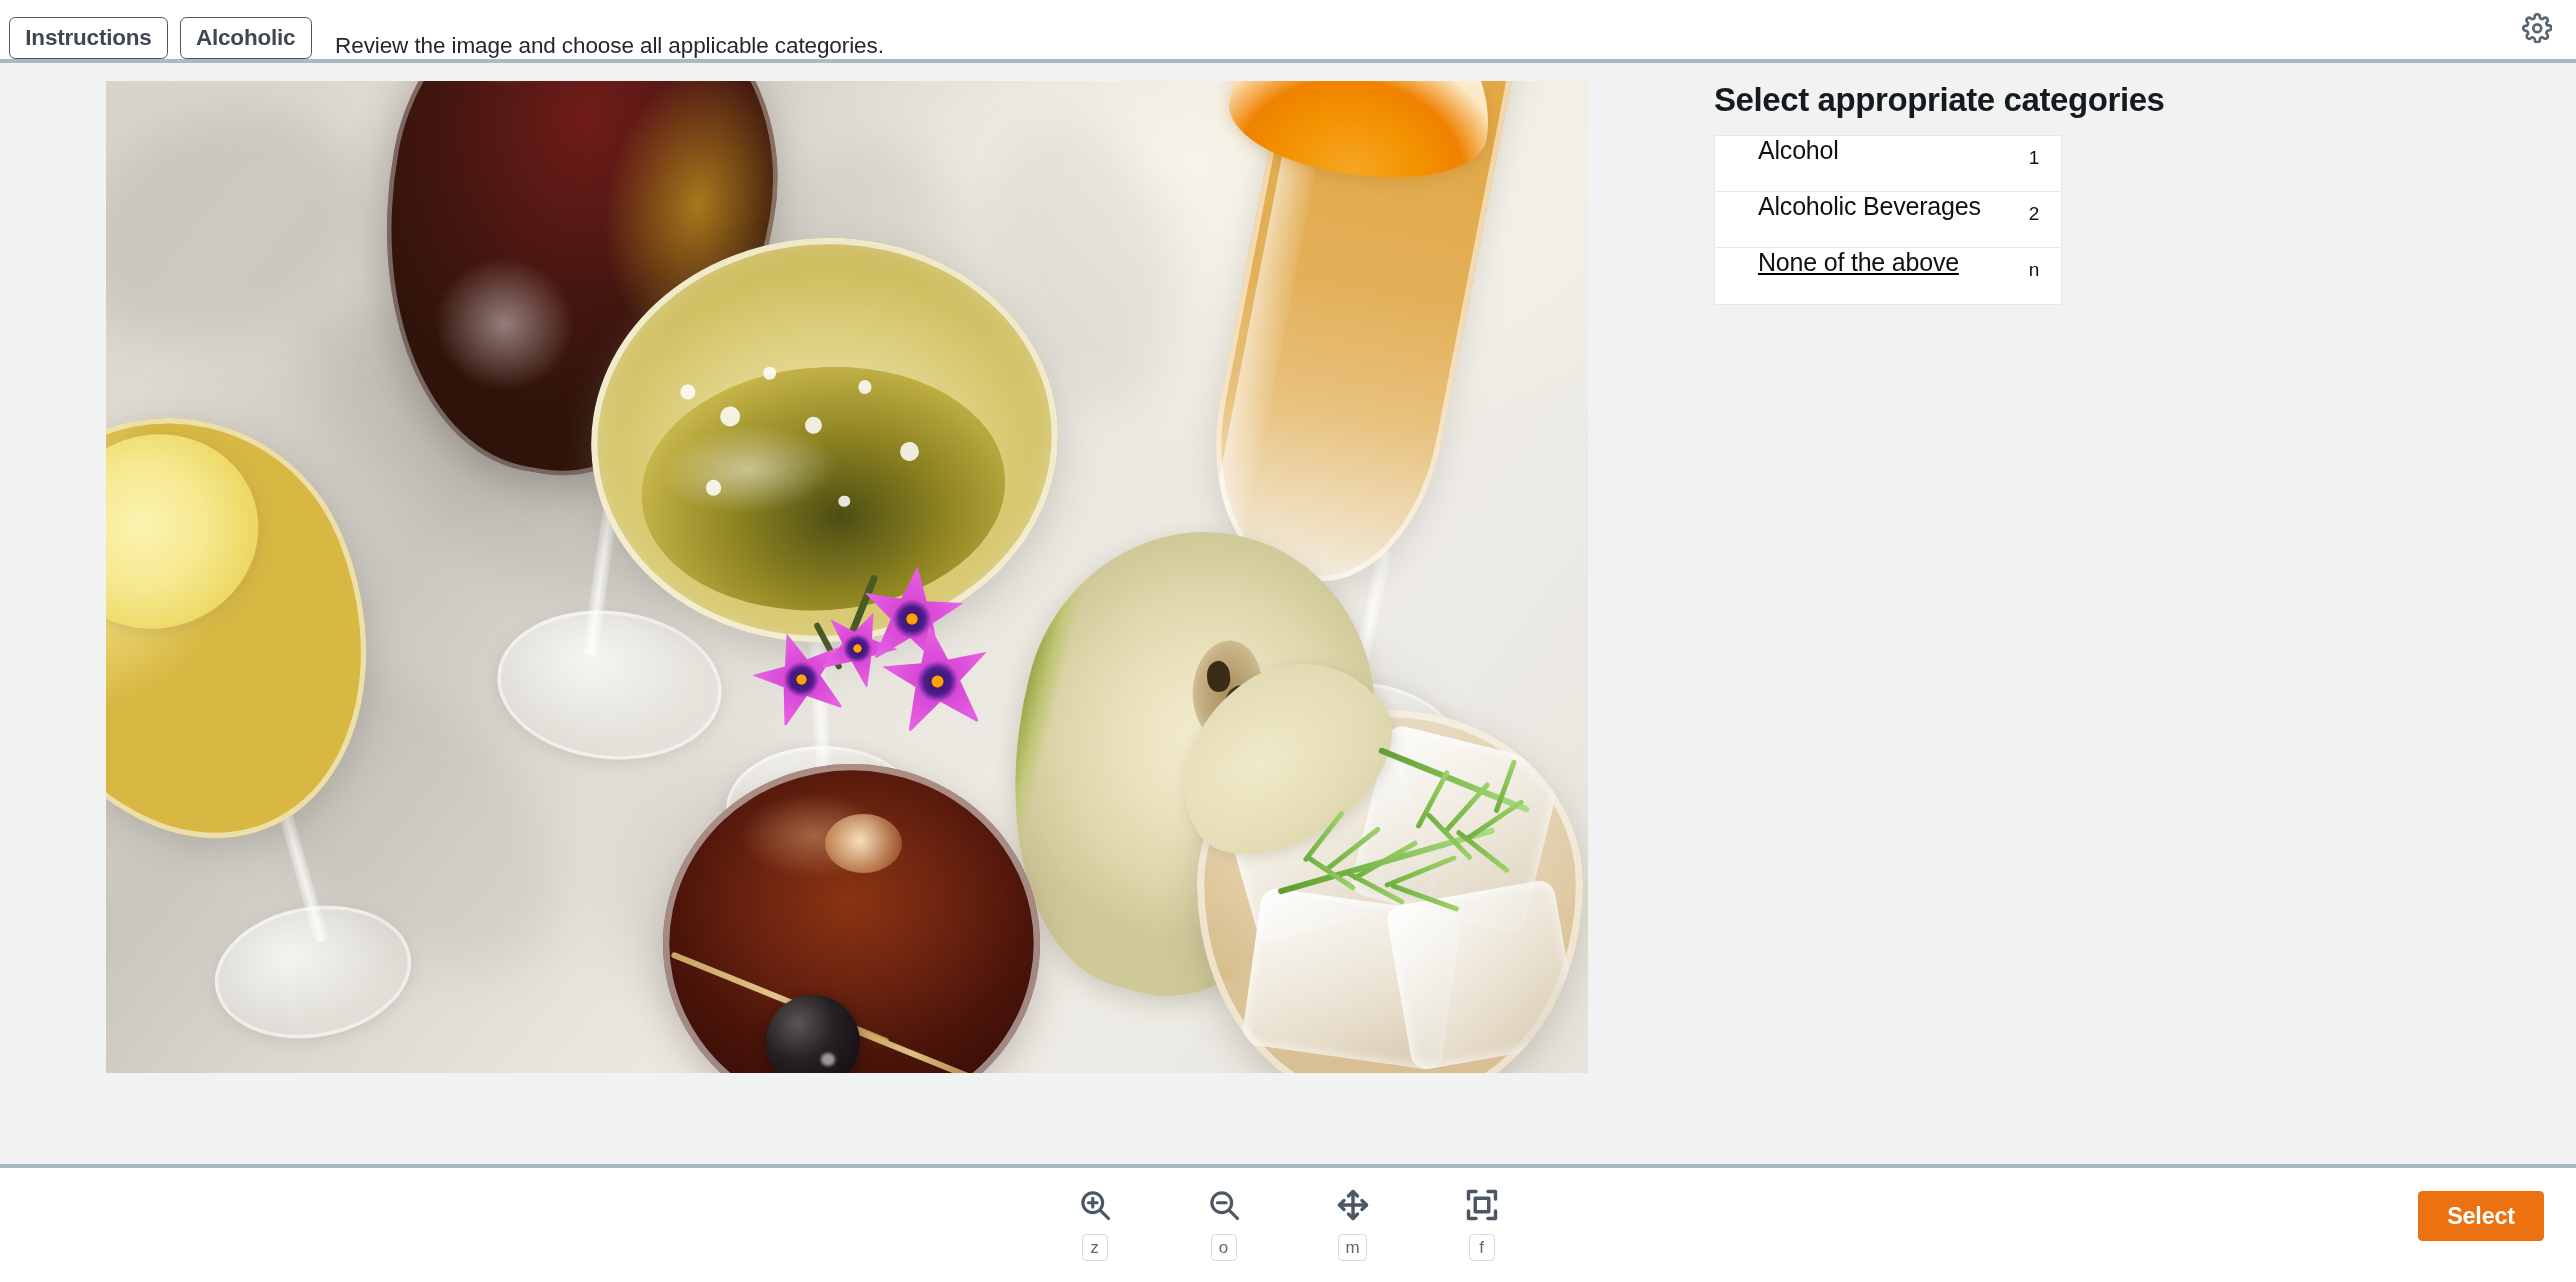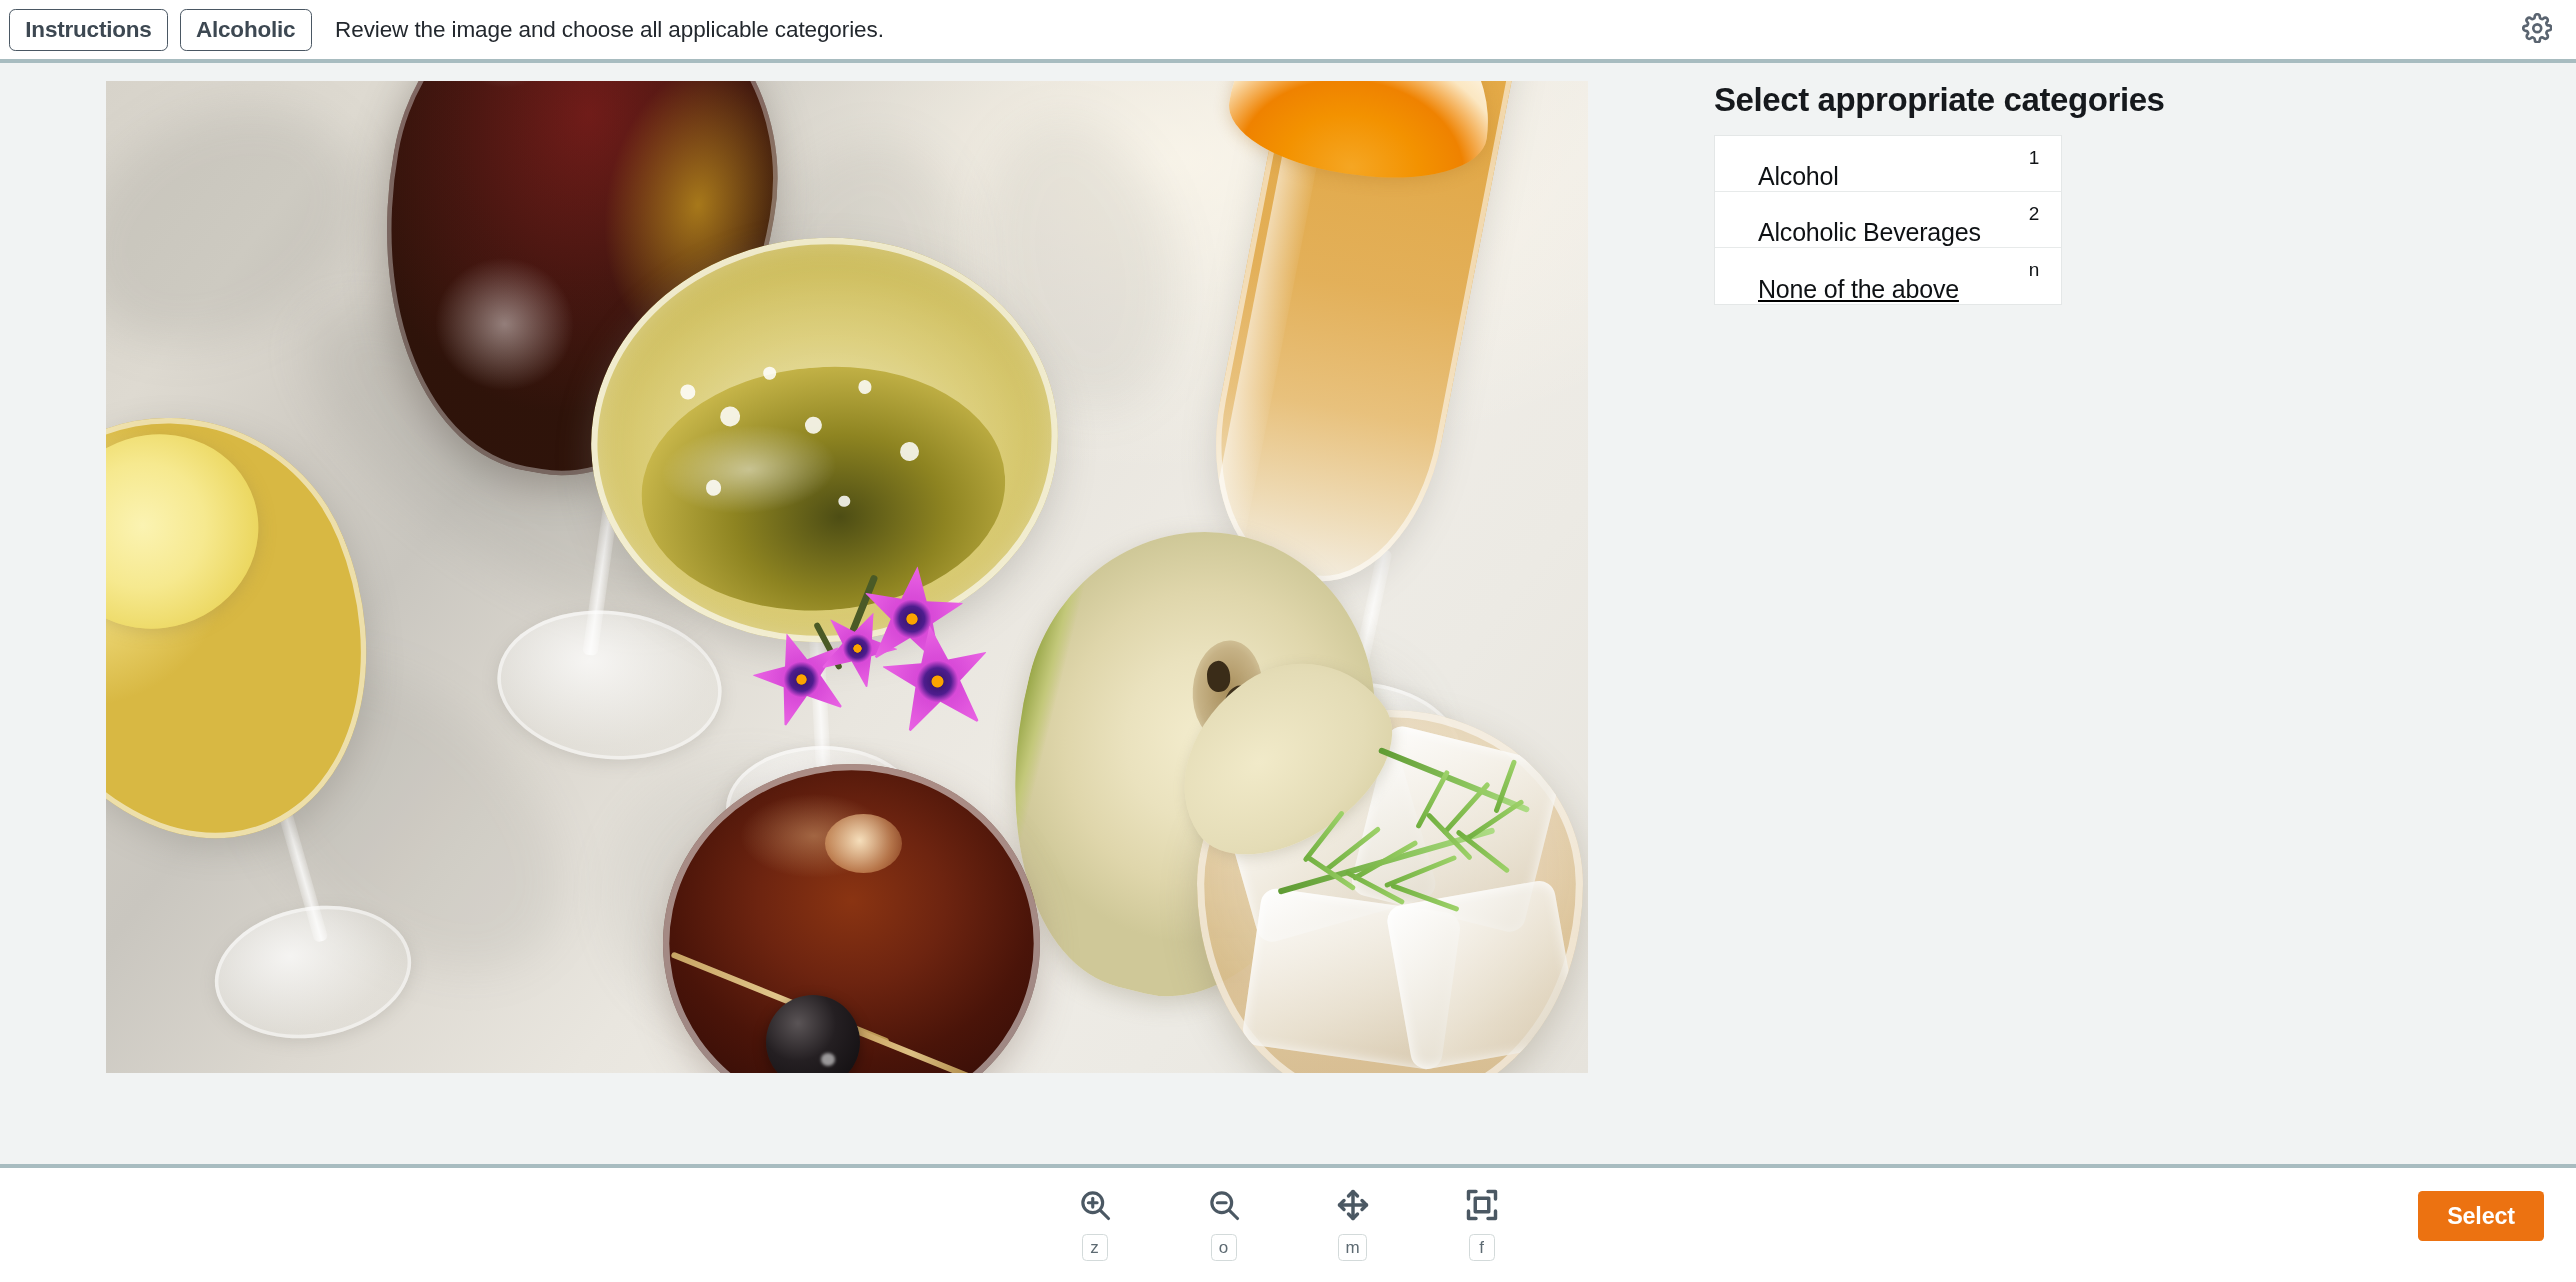--- a/index.html
+++ b/index.html
@@ -21,21 +21,21 @@
   }
 
   
   .header {
     position: relative;
     height: 63px;
     flex: 0 0 63px;
     background: #ffffff;
     border-bottom: 4.5px solid #a8bcc0;
     display: flex;
-    align-items: center;
+    align-items: flex-end;
     padding-left: 9px;
   }
   .hdr-btn {
     height: 42px;
     padding: 0 15.3px;
     margin-right: 11.7px;
     border: 1.8px solid #4a5763;
     border-radius: 6.3px;
     background: #ffffff;
     color: #3d4852;
@@ -386,21 +386,21 @@
   }
   .cat-list {
     width: 348px;
     background: #ffffff;
     border: 0.9px solid #e4e7e7;
   }
   .cat-item {
     position: relative;
     height: 56px;
     display: flex;
-    align-items: flex-end;
+    align-items: flex-start;
     background: #ffffff;
     border-bottom: 0.9px solid #e7eaea;
     cursor: pointer;
     padding-left: 43px;
     padding-right: 12.6px;
   }
   .cat-item:last-child { border-bottom: none; text-decoration: underline; }
   .cat-label {
     font-size: 25px;
     color: #0e1114;

